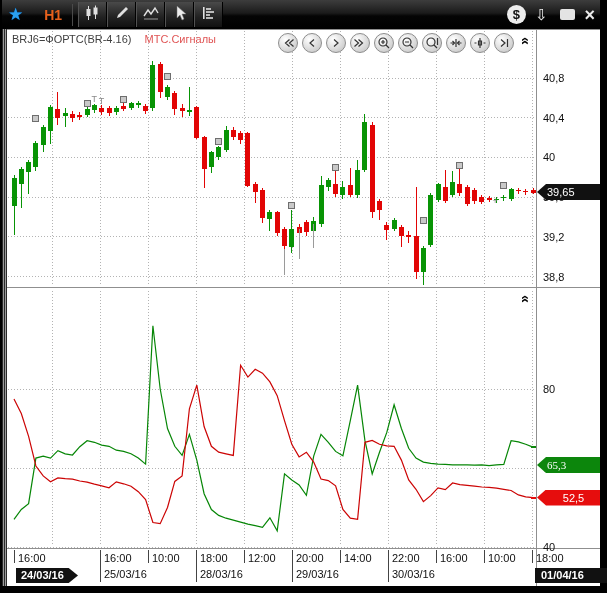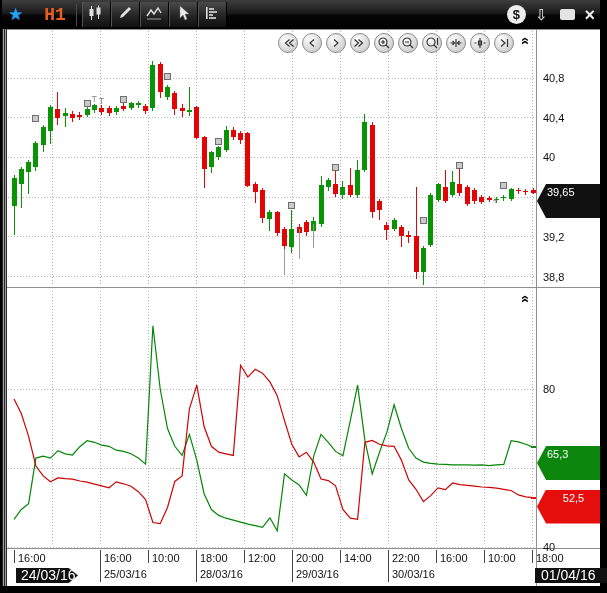--- a/index.html
+++ b/index.html
@@ -6,21 +6,21 @@
   html,body { width:607px; height:593px; background:#000; overflow:hidden;
               font-family:"Liberation Sans",sans-serif; }
   .window { position:absolute; left:2px; top:0; width:598px; height:586px; background:#fff; }
 
   
   .titlebar { position:relative; height:29px; width:100%;
     background:linear-gradient(#3d3d3d,#1b1b1b 45%,#050505 55%,#000);
     display:flex; align-items:center; }
   .star { color:#2aa0f0; font-size:17px; margin:0 7px 0 6px; text-shadow:0 0 1px #06c; }
   .tb-symbol { color:#f2a13d; font-size:15px; font-weight:bold; letter-spacing:.5px; }
-  .tb-tf { color:#e8611c; font-size:18px; font-weight:bold; margin-left:14px;font-family:Liberation Mono, monospace; }
+  .tb-tf { color:#e8611c; font-size:14px; font-weight:bold; margin-left:14px; }
   .tb-sep { width:1px; height:22px; background:#4a4a4a; margin:0 5px 0 10px; }
   .tool-btn { width:29px; height:25px; display:flex; align-items:center; justify-content:center;
     background:linear-gradient(#4a4a4a,#222 60%,#111);
     border-left:1px solid #525252; border-right:1px solid #000; cursor:pointer; }
   .tb-right { position:absolute; right:5px; top:0; height:29px; display:flex; align-items:center; gap:9px; }
   .ic-dollar { width:19px; height:19px; border-radius:50%; background:#ededed; color:#111;
     font-size:13px; font-weight:bold; text-align:center; line-height:19px; }
   .ic-down { color:#ececec; font-size:15px; line-height:29px; }
   .ic-restore { width:15px; height:11px; background:#e4e4e4; border-radius:2px; margin-left:4px; }
   .ic-close { color:#ececec; font-size:18px; font-weight:bold; line-height:26px; }
@@ -47,28 +47,28 @@
   .nav-btn { width:20px; height:20px; border-radius:50%; border:1px solid #8d8d8d;
     background:radial-gradient(circle at 35% 30%,#fff,#d2d2d2 70%,#b8b8b8);
     display:flex; align-items:center; justify-content:center; cursor:pointer; }
 
   .collapse-btn { position:absolute; left:516px; width:16px; height:16px; background:transparent;
     border:none; color:#000; font-size:14px; font-weight:bold;
     transform:rotate(90deg); cursor:pointer; z-index:3; line-height:14px; }
   #collapse-upper { top:4px; }
   #collapse-lower { top:262px; }
 
-  .badge { position:absolute; left:535px; width:63px; height:34px; line-height:16px;
+  .badge { position:absolute; left:535px; width:63px; height:16px; line-height:16px;
     font-size:11px; color:#fff; padding-left:10px;
     clip-path:polygon(0 50%,9px 0,100% 0,100% 100%,9px 100%); z-index:2; }
   .badge-price { background:#111; }
   .badge-green { background:#0c860c; }
   .badge-red { background:#e60d0d;text-align:center; }
   .date-badge { position:absolute; top:539px; height:15px; line-height:15px; background:#111;
-    color:#fff; font-size:14px; z-index:2; }
+    color:#fff; font-size:11px; z-index:2;font-weight:bold; }
   #badge-date-left { left:14px; width:62px; padding-left:5px;
     clip-path:polygon(0 0,85% 0,100% 50%,85% 100%,0 100%); }
   #badge-date-right { left:533px; width:80px; padding-left:6px; }
 
   .overlay { position:absolute; z-index:4; }
   #ov-upper-plot { left:6px; top:1px; width:528px; height:256px; }
   #ov-lower-plot { left:6px; top:261px; width:528px; height:257px; }
   #ov-price-axis { left:535px; top:0; width:63px; height:519px; }
   #ov-time-axis { left:0; top:520px; width:598px; height:37px; }
   #ov-splitter { left:0; top:256px; width:598px; height:5px; cursor:row-resize; }
@@ -367,20 +367,24 @@
         <line x1="194" y1="521" x2="194" y2="553" class="tick"></line>
         <text x="198" y="549" class="ax">28/03/16</text>
         <line x1="290" y1="521" x2="290" y2="553" class="tick"></line>
         <text x="294" y="549" class="ax">29/03/16</text>
         <line x1="386" y1="521" x2="386" y2="553" class="tick"></line>
         <text x="390" y="549" class="ax">30/03/16</text>
       </svg>
 
     <div class="left-grip"></div>
 
+    <div class="hdr hdr-upper">
+      <span>BRJ6=ФОРТС(BR-4.16)</span>
+      <span class="sig">МТС.Сигналы</span>
+    </div>
 
     <div id="nav-row">
         <div class="nav-btn">
           <svg width="14" height="14" viewBox="0 0 14 14">
             <path d="M8.5 3.5 4.5 7l4 3.5M12.5 3.5 8.5 7l4 3.5" fill="none" stroke="#333" stroke-width="1.2"></path>
           </svg>
         </div>
         <div class="nav-btn">
           <svg width="14" height="14" viewBox="0 0 14 14">
             <path d="M9 3.5 5 7l4 3.5" fill="none" stroke="#333" stroke-width="1.2"></path>
@@ -427,21 +431,21 @@
           </svg>
         </div>
       </div>
 
     <button class="collapse-btn" id="collapse-upper">«</button>
 
 
     <button class="collapse-btn" id="collapse-lower">«</button>
 
     <div class="badge badge-price" id="badge-price" style="top: 155.1px;">39,65</div>
-    <div class="badge badge-green" id="badge-adx-green" style="top: 417px;">65,3</div>
+    <div class="badge badge-green" id="badge-adx-green" style="top: 428px; font-family: Liberation Serif, serif;">65,3</div>
     <div class="badge badge-red" id="badge-adx-red" style="top: 460.6px;">52,5</div>
 
     <div class="date-badge" id="badge-date-left">24/03/16</div>
     <div class="date-badge" id="badge-date-right">01/04/16</div>
 
     <div class="overlay" id="ov-upper-plot"></div>
     <div class="overlay" id="ov-lower-plot"></div>
     <div class="overlay" id="ov-price-axis"></div>
     <div class="overlay" id="ov-time-axis"></div>
     <div class="overlay" id="ov-splitter"></div>

